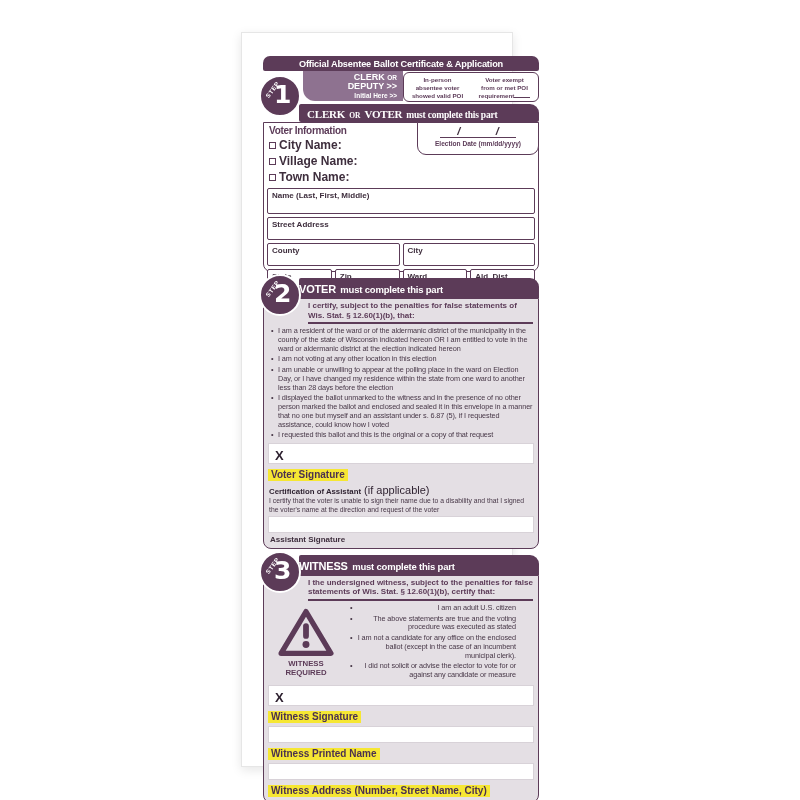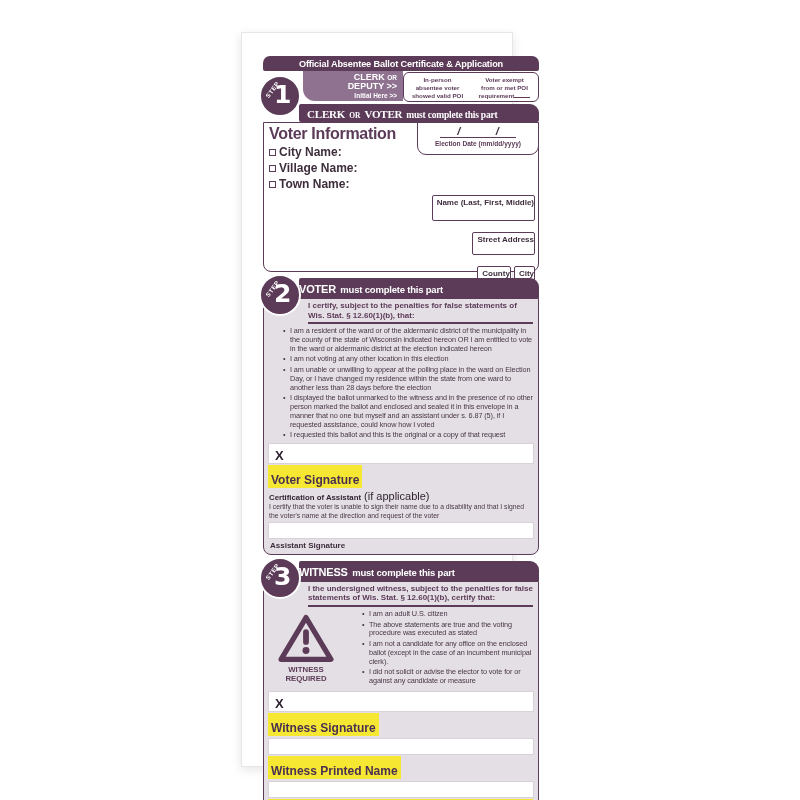--- a/index.html
+++ b/index.html
@@ -70,38 +70,38 @@
   }
   .barbig{font-size:11px;font-weight:800;letter-spacing:-0.2px;}
   .barsm{font-size:7.5px;font-weight:bold;}
   .barmed{font-size:9.5px;font-weight:800;letter-spacing:-0.2px;}
 
   
   .s1box{
     border:1.6px solid var(--dark);border-radius:0 0 8px 8px;
     position:relative;height:150px;background:#fff;margin-top:0;
   }
-  .vi-title{font-size:16px;font-weight:800;color:var(--dark);
+  .vi-title{font-size:10px;font-weight:800;color:var(--dark);
     padding:2px 0 0 5px;letter-spacing:-0.3px;}
   .edate{
     position:absolute;top:-1px;right:-1px;width:122px;height:33px;
     background:#fff;border:1.6px solid var(--dark);border-radius:0 0 9px 9px;
     text-align:center;padding-top:1px;
   }
   .slashes{
     display:flex;justify-content:space-around;width:64%;margin:0 auto;
     border-bottom:1.2px solid var(--dark);font-size:11px;font-weight:bold;
     color:#3e2e3d;height:14px;line-height:14px;font-style:italic;
   }
   .edlabel{font-size:6.6px;font-weight:bold;color:var(--dark);padding-top:1.5px;}
   .cbs{padding:2px 0 0 5px;}
   .cbrow{display:flex;align-items:center;margin-bottom:2px;}
   .cb{width:7px;height:7px;border:1.2px solid var(--dark);margin-right:3px;background:#fff;}
   .cblabel{font-size:12px;font-weight:bold;color:var(--ink);}
-  .fields{padding:2px 3px 3px 3px;display:flex;flex-direction:column;gap:11px;align-items:flex-end;}
+  .fields{padding:2px 3px 3px 3px;display:flex;flex-direction:column;gap:3px;}
   .frow{display:flex;gap:3px;}
   .fcell{
     border:1.2px solid var(--dark);border-radius:2px;background:#fff;
     font-size:8px;font-weight:bold;color:var(--ink);
     padding:2px 0 0 4px;flex:1;
   }
   .h26{height:26px;} .h23{height:23px;} .h21{height:21px;text-decoration:underline;}
 
   
   .sect{position:relative;margin-top:6px;}
@@ -114,41 +114,41 @@
   .sbox{
     border:1.6px solid var(--dark);border-radius:0 0 8px 8px;
     background:var(--gray);overflow:hidden;margin-left:0;
   }
   .intro{
     margin:2px 5px 0 44px;font-size:8px;font-weight:bold;color:var(--dark);
     line-height:1.2;padding-bottom:2px;border-bottom:2px solid var(--dark);
   }
   ul.bullets{list-style:none;margin:3px 5px 0 7px;padding:0;
     font-size:7.3px;color:var(--body);line-height:1.2;letter-spacing:-0.1px;}
-  ul.bullets li{position:relative;padding-left:7px;margin-bottom:2px;margin-left:12px;}
+  ul.bullets li{position:relative;padding-left:7px;margin-bottom:2px;}
   ul.bullets li::before{content:"\2022";position:absolute;left:0;top:0;}
   .xbox{
     background:#fff;border:1px solid #d8d2d8;margin:3px 4px 0 4px;height:21px;
     font-size:13px;font-weight:bold;color:#2c1f2e;padding-left:6px;line-height:23px;
   }
   .ylabel{
-    display:inline-block;background:var(--yellow);font-size:12px;font-weight:bold;
-    color:#4a3050;margin:1px 0 0 4px;padding:8px 3px 1px 3px;
+    display:inline-block;background:var(--yellow);font-size:10px;font-weight:bold;
+    color:#4a3050;margin:1px 0 0 4px;padding:0 3px 1px 3px;
   }
   .acert{margin:2px 6px 0 5px;font-size:6.8px;color:var(--body);line-height:1.2;}
   .acert .t{font-size:7.8px;font-weight:bold;color:#2c1f2e;}
   .acert .s{font-size:11px;color:#2c1f2e;}
   .wbox{background:#fff;border:1px solid #d8d2d8;margin:2px 4px 0 4px;height:17px;}
   .alabel{font-size:8px;font-weight:bold;color:var(--ink);margin:2px 0 4px 6px;}
 
   .s3body{display:flex;margin-top:2px;}
   .warn{width:84px;text-align:center;padding-top:4px;flex:none;}
   .warn svg{display:block;margin:0 auto;}
   .wr{font-size:7.8px;font-weight:800;color:var(--dark);line-height:1.15;margin-top:1px;}
-  .s3bullets{flex:1;padding-right:4px;}
+  .s3bullets{flex:1;padding-right:22px;text-align:right;}
   .s3bullets ul.bullets{margin:1px 0 0 2px;}
   .mb4{margin-bottom:5px;}
 </style>
 </head>
 <body>
 
 <div class="card">
   <div class="form">
 
     <div style="position:relative;">

